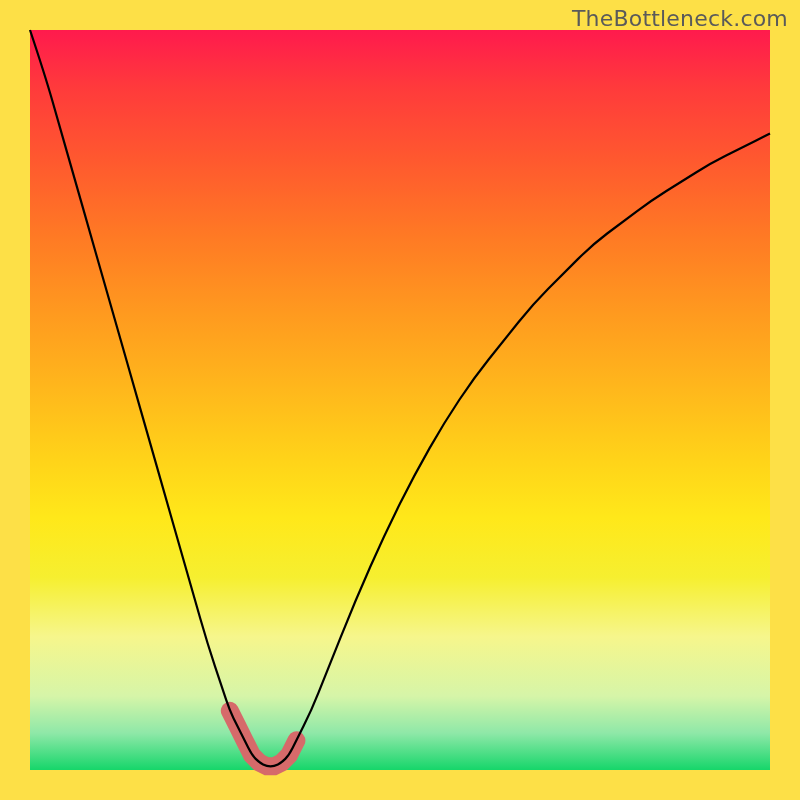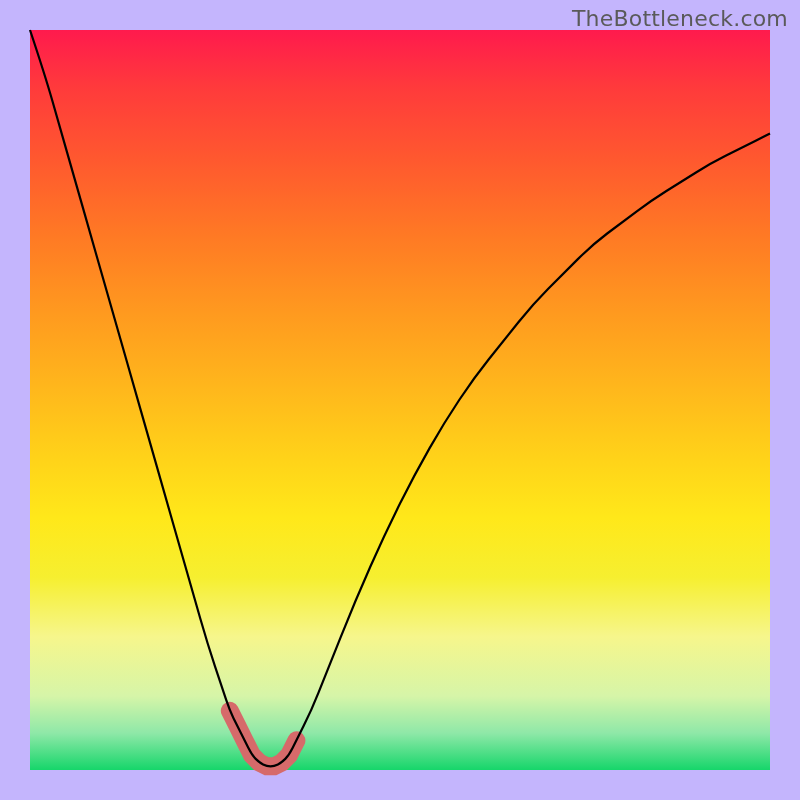--- a/index.html
+++ b/index.html
@@ -1,20 +1,20 @@
 <!DOCTYPE html>
 <html><head>
 <meta charset="utf-8">
 <style>
   * { margin: 0; padding: 0; box-sizing: border-box; }
   html, body { width: 800px; height: 800px; overflow: hidden; background: #000; }
   .frame {
     width: 800px;
     height: 800px;
-    background: #c4b5fd;
+    background: #fde047;
     position: relative;
   }
   .plot-area {
     position: absolute;
     left: 30px;
     top: 30px;
     width: 740px;
     height: 740px;
     background: linear-gradient(to bottom,
       #ff1a4d 0%,

